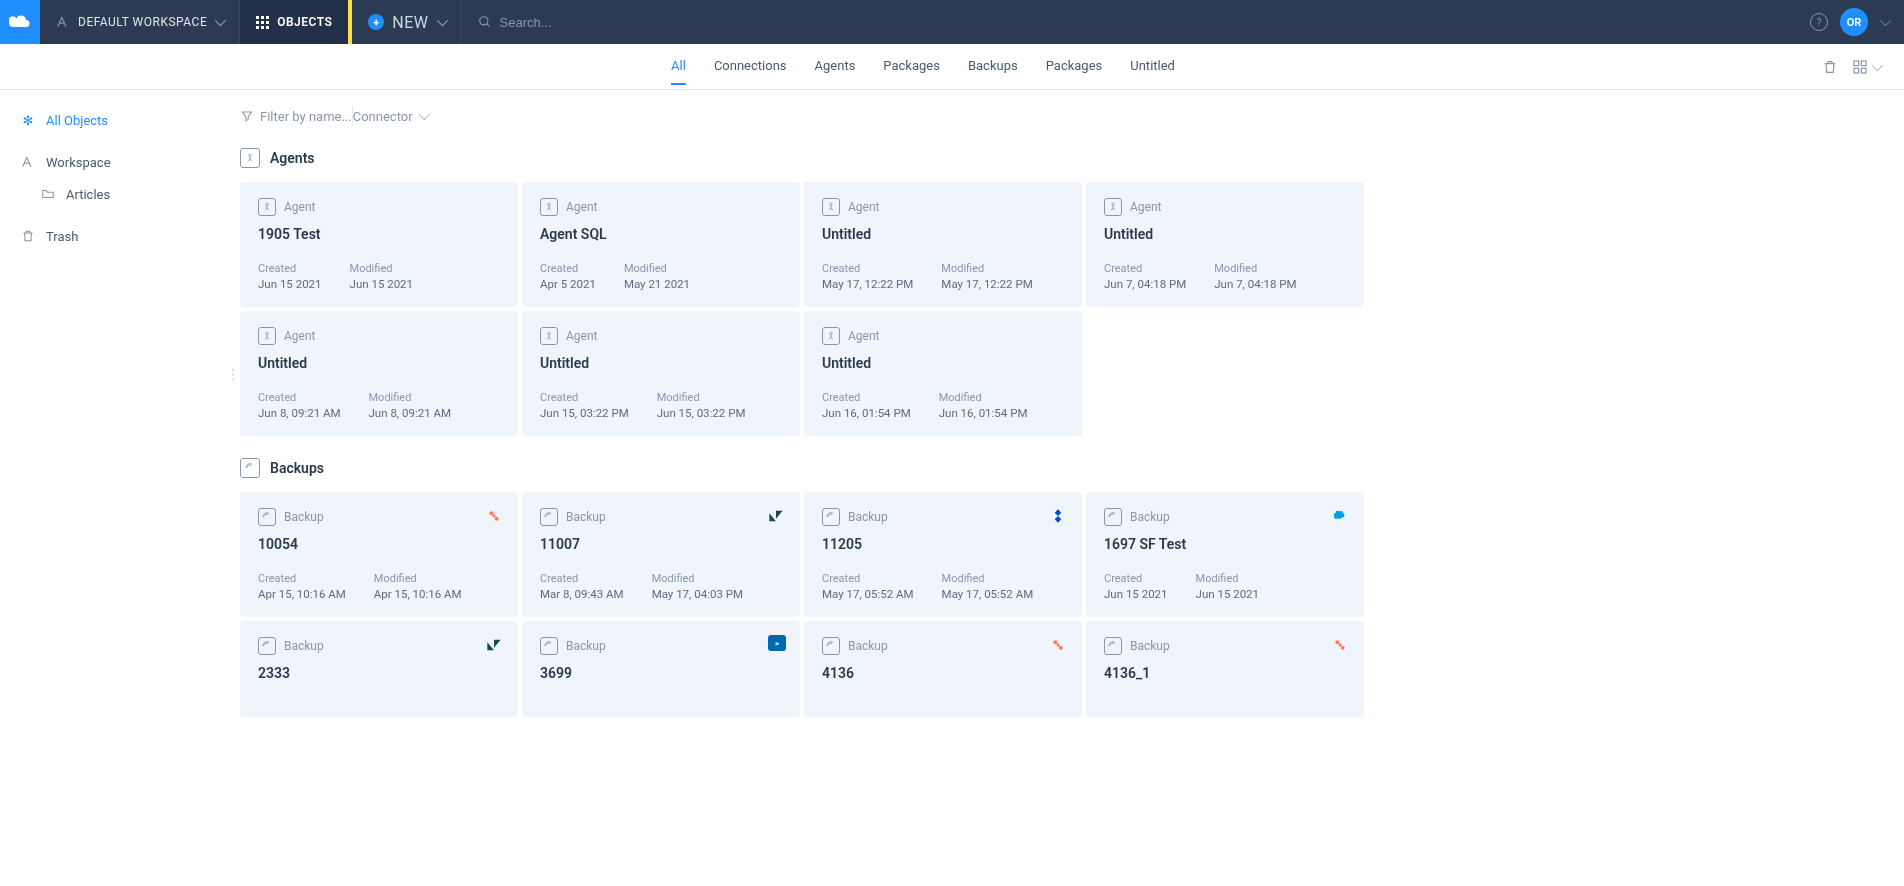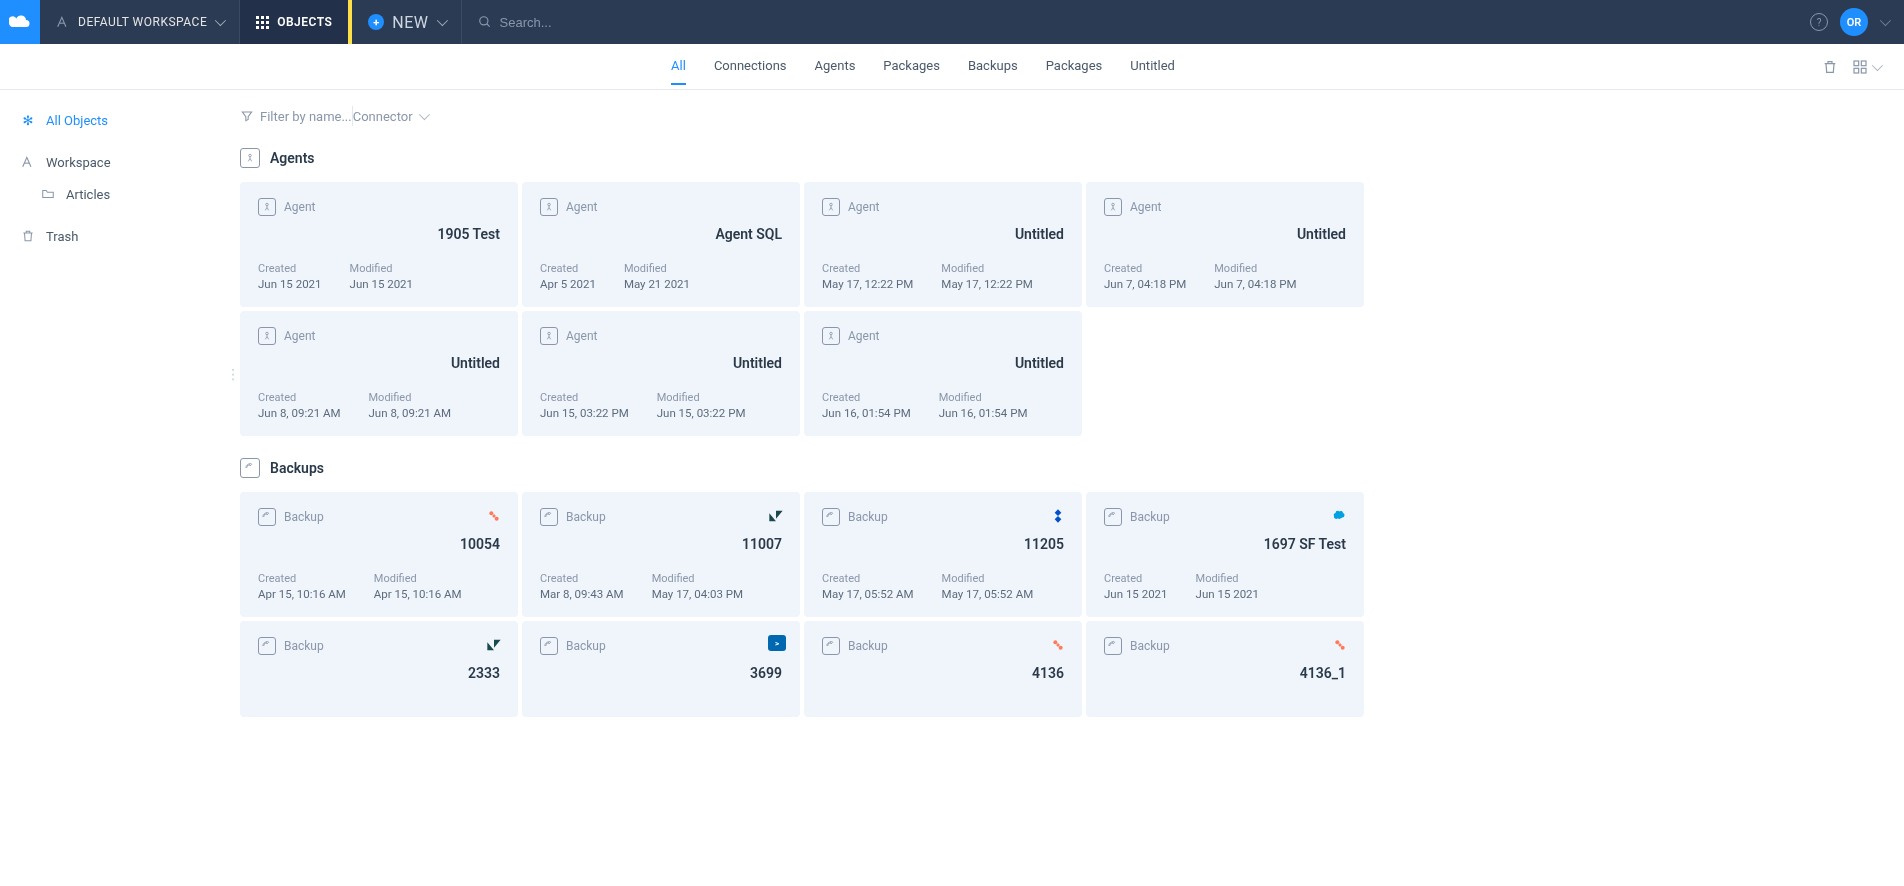--- a/index.html
+++ b/index.html
@@ -45,21 +45,21 @@
 .filter-divider { width: 1px; height: 20px; background: #e4e8ed; }
 
 .group-header { display: flex; align-items: center; gap: 10px; margin: 8px 0 14px; }
 .group-header .label { font-size: 14px; font-weight: 600; color: #2a3a4a; }
 .group-icon { width: 20px; height: 20px; border: 1.5px solid #8a97ab; border-radius: 3px; display: flex; align-items: center; justify-content: center; color: #8a97ab; }
 
 .cards { display: grid; grid-template-columns: repeat(4, 278px); gap: 4px; margin-bottom: 22px; }
 .card { background: #f0f4fb; border-radius: 4px; padding: 16px 18px; cursor: pointer; position: relative; }
 .card-type { display: flex; align-items: center; gap: 8px; color: #8a97ab; font-size: 12px; margin-bottom: 10px; }
 .card-type-icon { width: 18px; height: 18px; border: 1.5px solid #8a97ab; border-radius: 3px; display: flex; align-items: center; justify-content: center; }
-.card-title { font-size: 14px; font-weight: 600; color: #2a3a4a; margin-bottom: 20px; text-align: right; }
+.card-title { font-size: 14px; font-weight: 600; color: #2a3a4a; margin-bottom: 20px; }
 .card-meta { display: flex; gap: 28px; }
 .card-meta-col .lbl { font-size: 11px; color: #8a97ab; margin-bottom: 2px; }
 .card-meta-col .val { font-size: 11.5px; color: #5c6c7e; }
 .card-connector { position: absolute; top: 14px; right: 14px; width: 20px; height: 20px; border-radius: 50%; display: flex; align-items: center; justify-content: center; font-size: 10px; font-weight: bold; }
 .connector-hubspot { color: #ff7a59; }
 .connector-zendesk { color: #17494d; }
 .connector-jira { color: #0052cc; }
 .connector-salesforce { color: #00a1e0; }
 .connector-sap { background: #0067b1; color: #fff; border-radius: 3px; width: 18px; height: 16px; font-size: 9px; }
 .handle { position: absolute; left: -14px; top: 50%; transform: translateY(-50%); color: #c3ccd6; font-size: 14px; line-height: 3px; display: flex; flex-direction: column; gap: 3px; }

